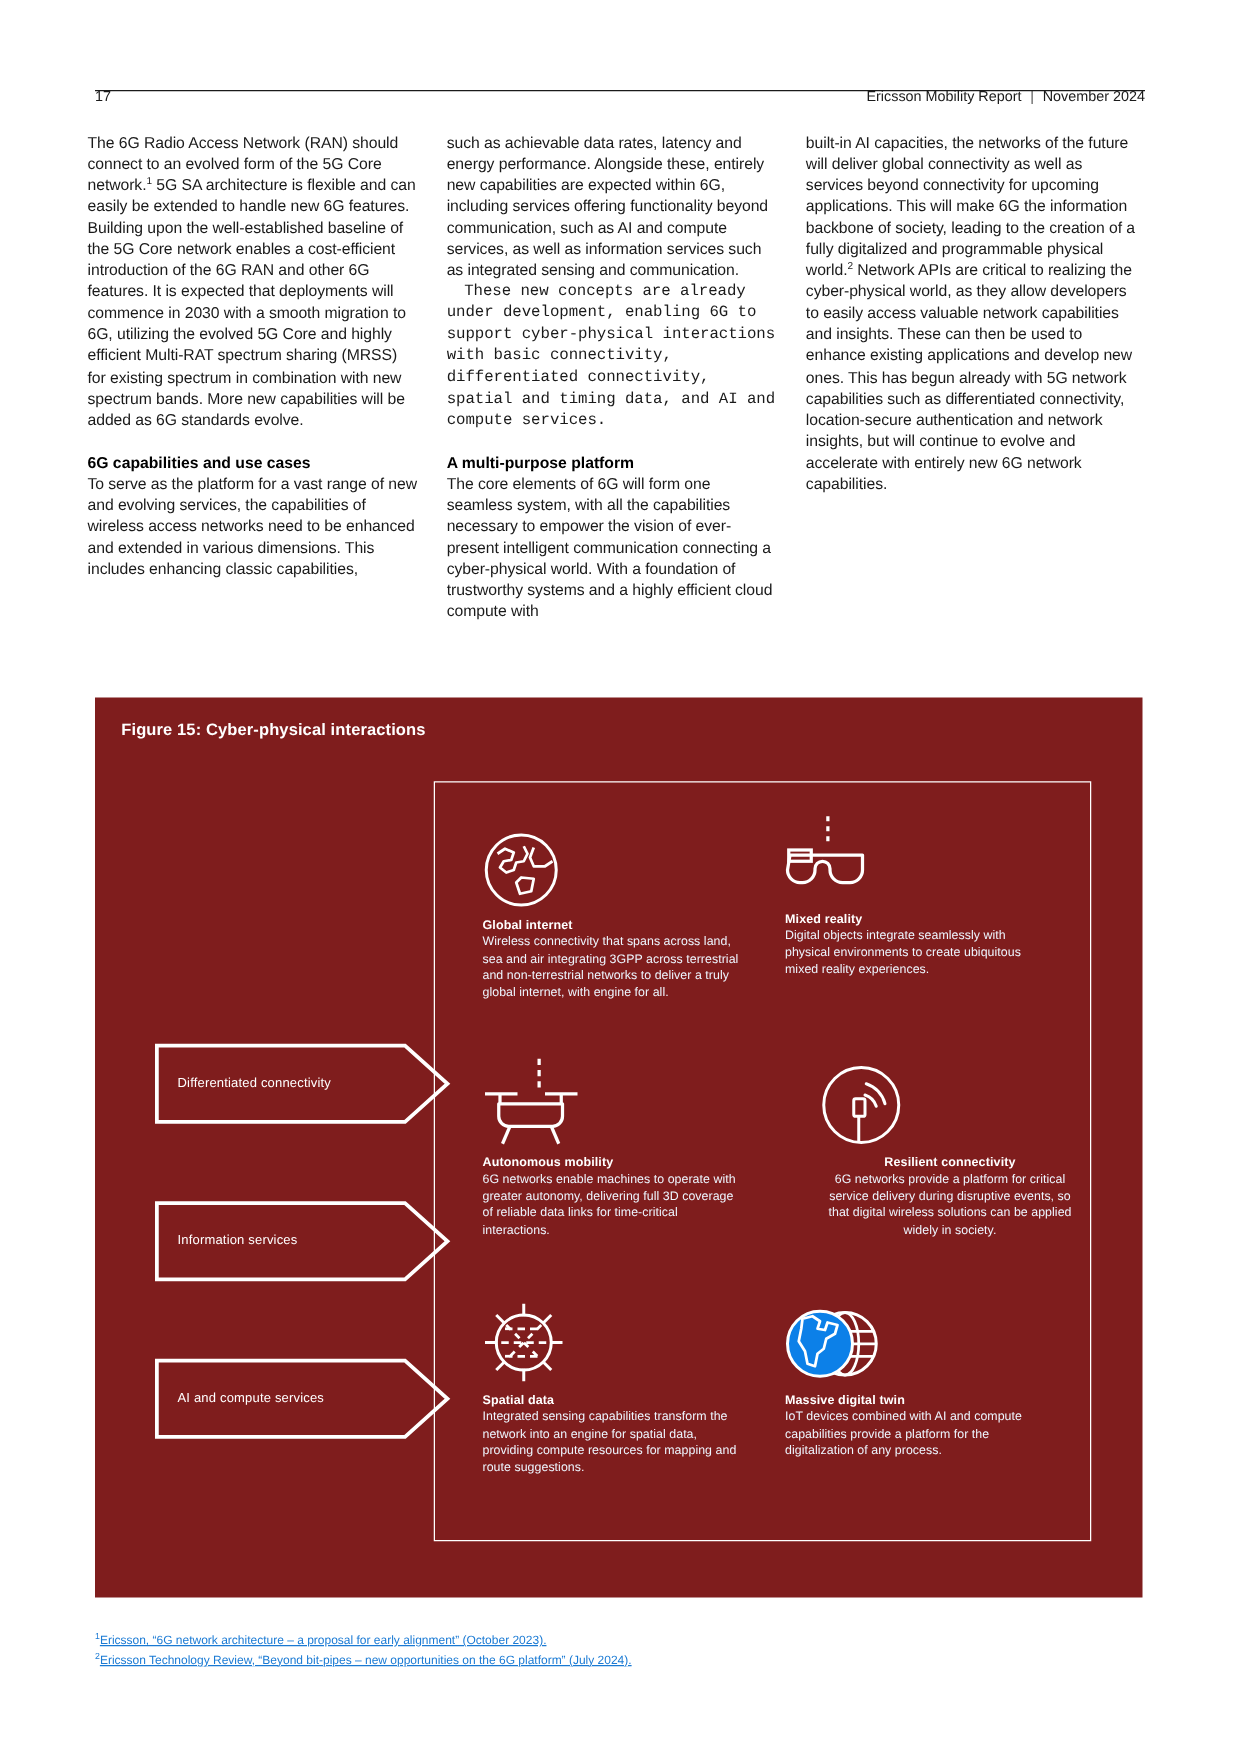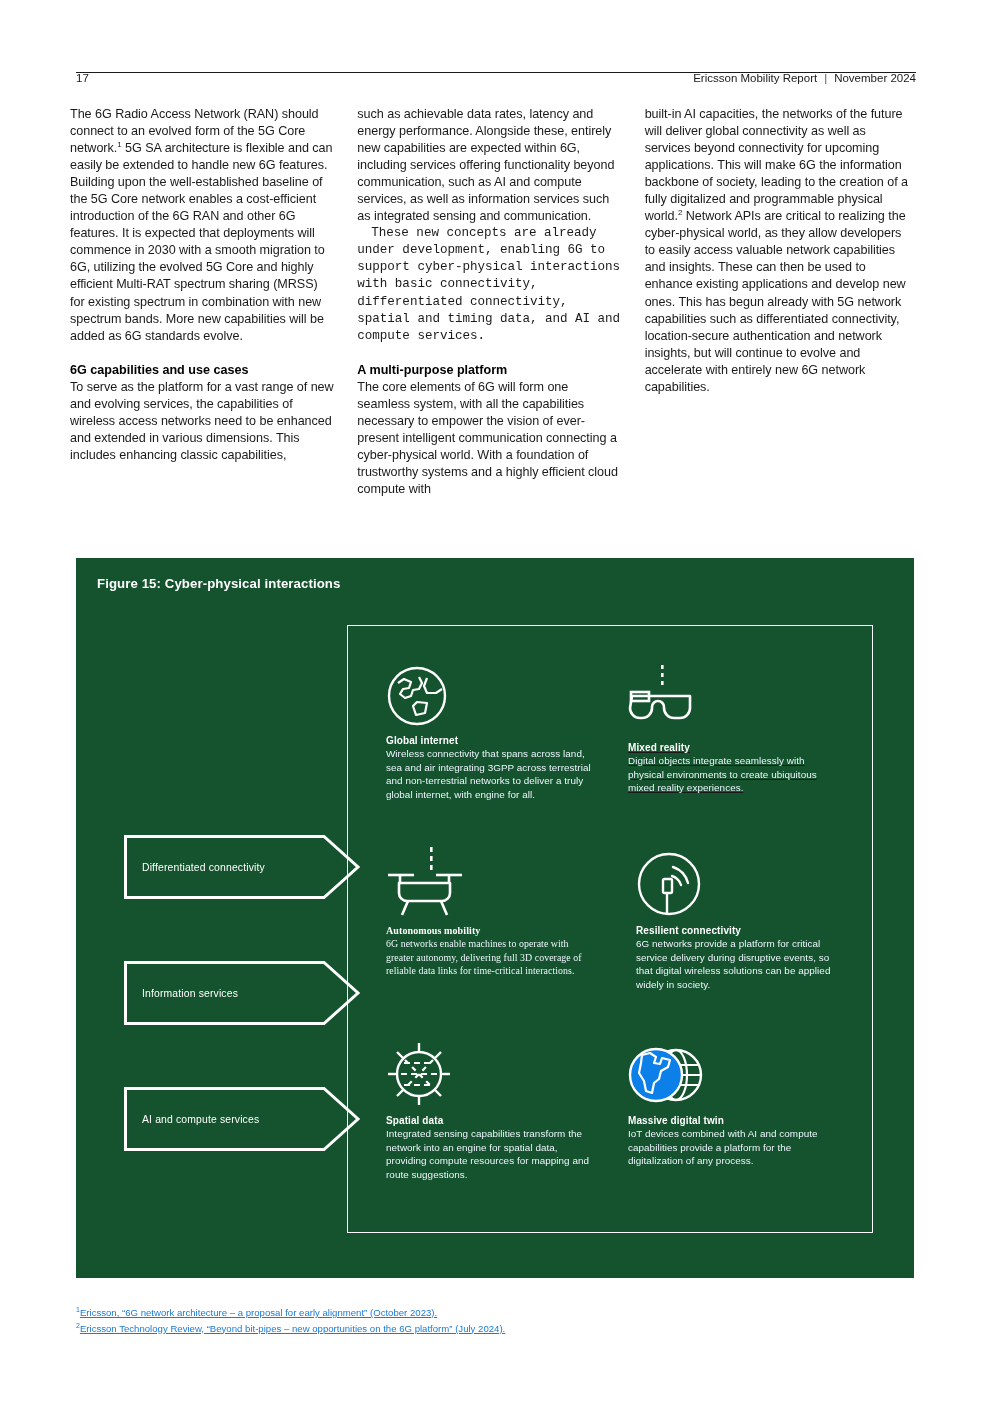--- a/index.html
+++ b/index.html
@@ -53,21 +53,21 @@
     color: #000;
   }
   .col h3 + p { margin-top: 0; }
   sup { font-size: 8px; vertical-align: super; line-height: 0; }
 
   
   .figure-panel {
     position: absolute;
     left: 76px; top: 558px;
     width: 838px; height: 720px;
-    background: #14532d;
+    background: #7f1d1d;
   }
   .figure-title {
     position: absolute;
     left: 21px; top: 18px;
     font-size: 13.2px; font-weight: bold;
     color: #ffffff;
     letter-spacing: 0.1px;
   }
 
   
@@ -114,23 +114,23 @@
     letter-spacing: 0.1px;
     margin-bottom: 1px;
   }
   .feat .ft-desc {
     font-size: 9.9px; line-height: 13.6px;
     color: #eef6ff;
     letter-spacing: 0.05px;
   }
 
   .feat.f1 { left: 310px; top: 93px; }
-  .feat.f2 { left: 552px; top: 100px; text-decoration: underline; }
-  .feat.f3 { left: 310px; top: 283px; font-family: Liberation Serif, serif; }
-  .feat.f4 { left: 560px; top: 283px; }
+  .feat.f2 { left: 552px; top: 88px; }
+  .feat.f3 { left: 310px; top: 283px; }
+  .feat.f4 { left: 580px; top: 283px; text-align: center; }
   .feat.f5 { left: 310px; top: 473px; }
   .feat.f6 { left: 552px; top: 473px; }
 
   
   .footnotes {
     position: absolute;
     left: 76px; top: 1305px;
     width: 840px;
     font-size: 9.6px;
     line-height: 15.5px;

